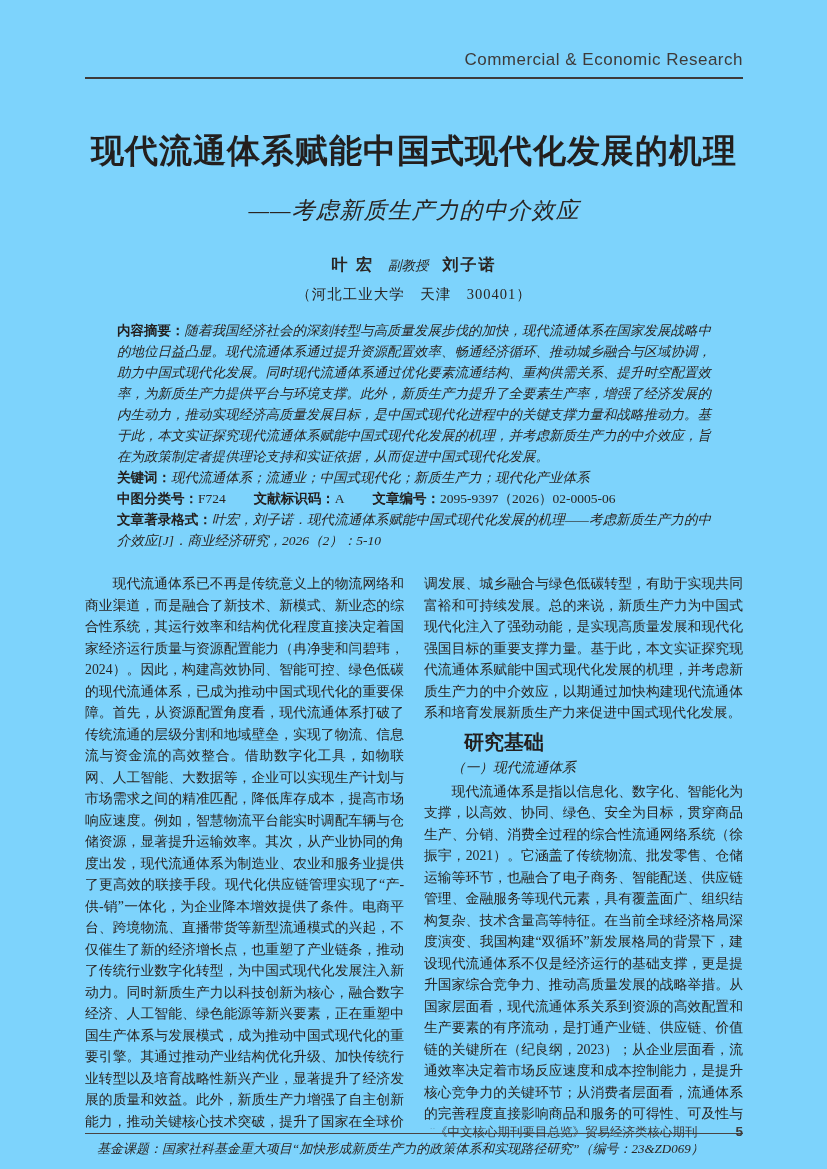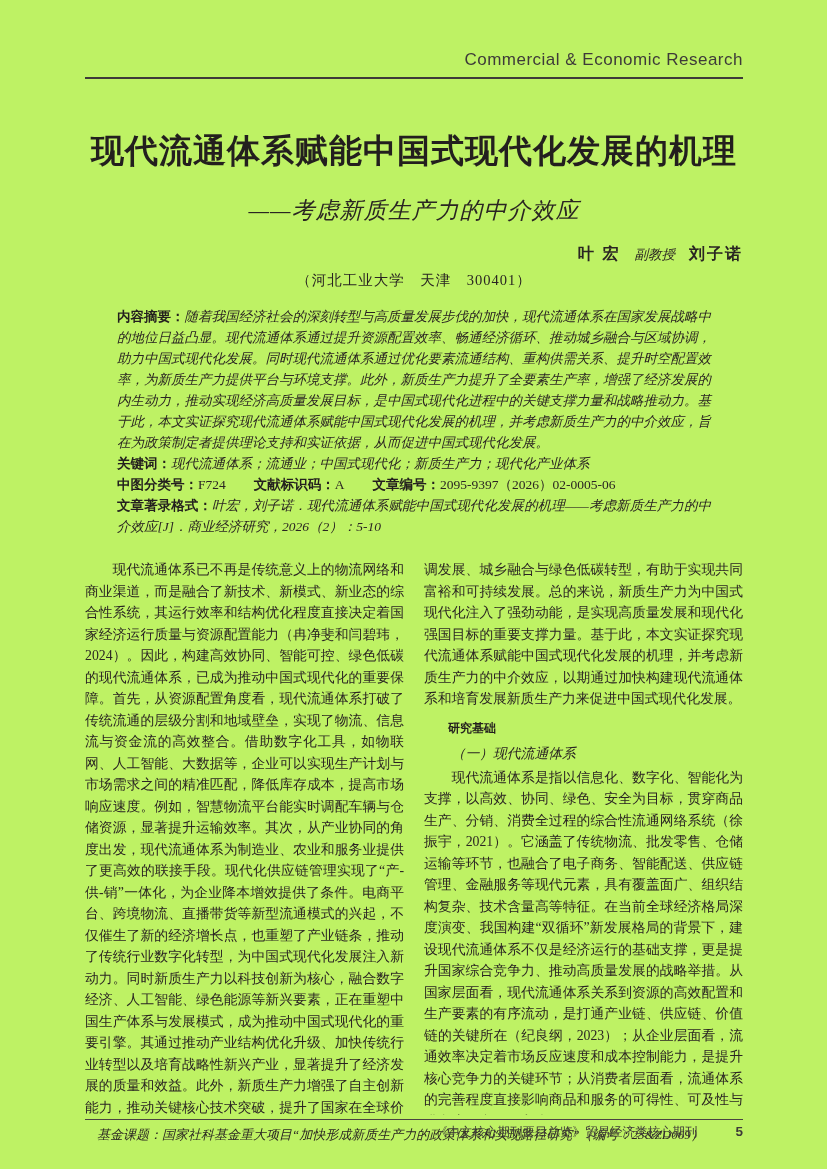--- a/index.html
+++ b/index.html
@@ -1,20 +1,20 @@
 <!DOCTYPE html>
 <html><head>
 <meta charset="utf-8">
 <style>
   html,body{margin:0;padding:0;background:#ffffff;}
   .page{
     position:relative;
     width:827px;height:1169px;
     margin:0 auto;
-    background:#bef264;
+    background:#7dd3fc;
     color:#2a2522;
     font-family:"Liberation Serif",serif;
     overflow:hidden;
   }
   .inner{position:absolute;left:85px;top:0;width:658px;}
 
   
   .header-row{padding-top:50px;text-align:right;}
   .journal-en{
     font-family:"Liberation Sans",sans-serif;
@@ -25,21 +25,21 @@
   
   .title-main{
     margin-top:50px;text-align:center;
     font-family:"Liberation Sans",sans-serif;font-weight:bold;
     font-size:33px;line-height:44px;color:#231f1e;letter-spacing:1px;
   }
   .title-sub{
     margin-top:22px;text-align:center;
     font-style:italic;font-size:23px;line-height:32px;color:#2a2522;letter-spacing:1px;
   }
-  .authors{margin-top:16px;text-align:right;font-size:16px;line-height:22px;}
+  .authors{margin-top:24px;text-align:center;font-size:16px;line-height:28px;}
   .author-name{font-family:"Liberation Sans",sans-serif;font-weight:bold;letter-spacing:2px;}
   .author-degree{font-style:italic;font-size:13.5px;margin:0 10px;}
   .affiliation{margin-top:4px;text-align:center;font-size:14.5px;line-height:20px;letter-spacing:1px;}
 
   
   .meta-block{
     margin:16px 32px 0 32px;
     font-size:13.5px;line-height:21px;
     text-align:justify;
   }
@@ -52,21 +52,21 @@
   .clc-row{display:flex;gap:28px;}
   .clc-row .val{font-style:normal;}
 
   
   .columns{display:flex;gap:20px;margin-top:22px;height:556px;overflow:hidden;}
   .col{width:319px;font-size:13.8px;line-height:21.5px;text-align:justify;}
   .col p{margin:0;}
   .p-indent{text-indent:2em;}
   .sec-head{
     font-family:Liberation Serif, serif;font-weight:bold;
-    font-size:12px;text-indent:2em;margin:6px 0 2px 0 !important;line-height:24px;color:#231f1e;
+    font-size:20px;text-indent:2em;margin:6px 0 2px 0 !important;line-height:24px;color:#231f1e;
   }
   .subsec{font-style:italic;text-indent:2em;line-height:23px;margin-bottom:2px !important;}
 
   
   .footnote-wrap{margin-top:4px;border-top:1.5px solid #4a4442;padding-top:5px;}
   .footnote{font-style:italic;font-size:13px;line-height:19px;padding-left:12px;color:#2a2522;}
 
   
   .footer{
     position:absolute;left:85px;top:1124px;width:658px;

